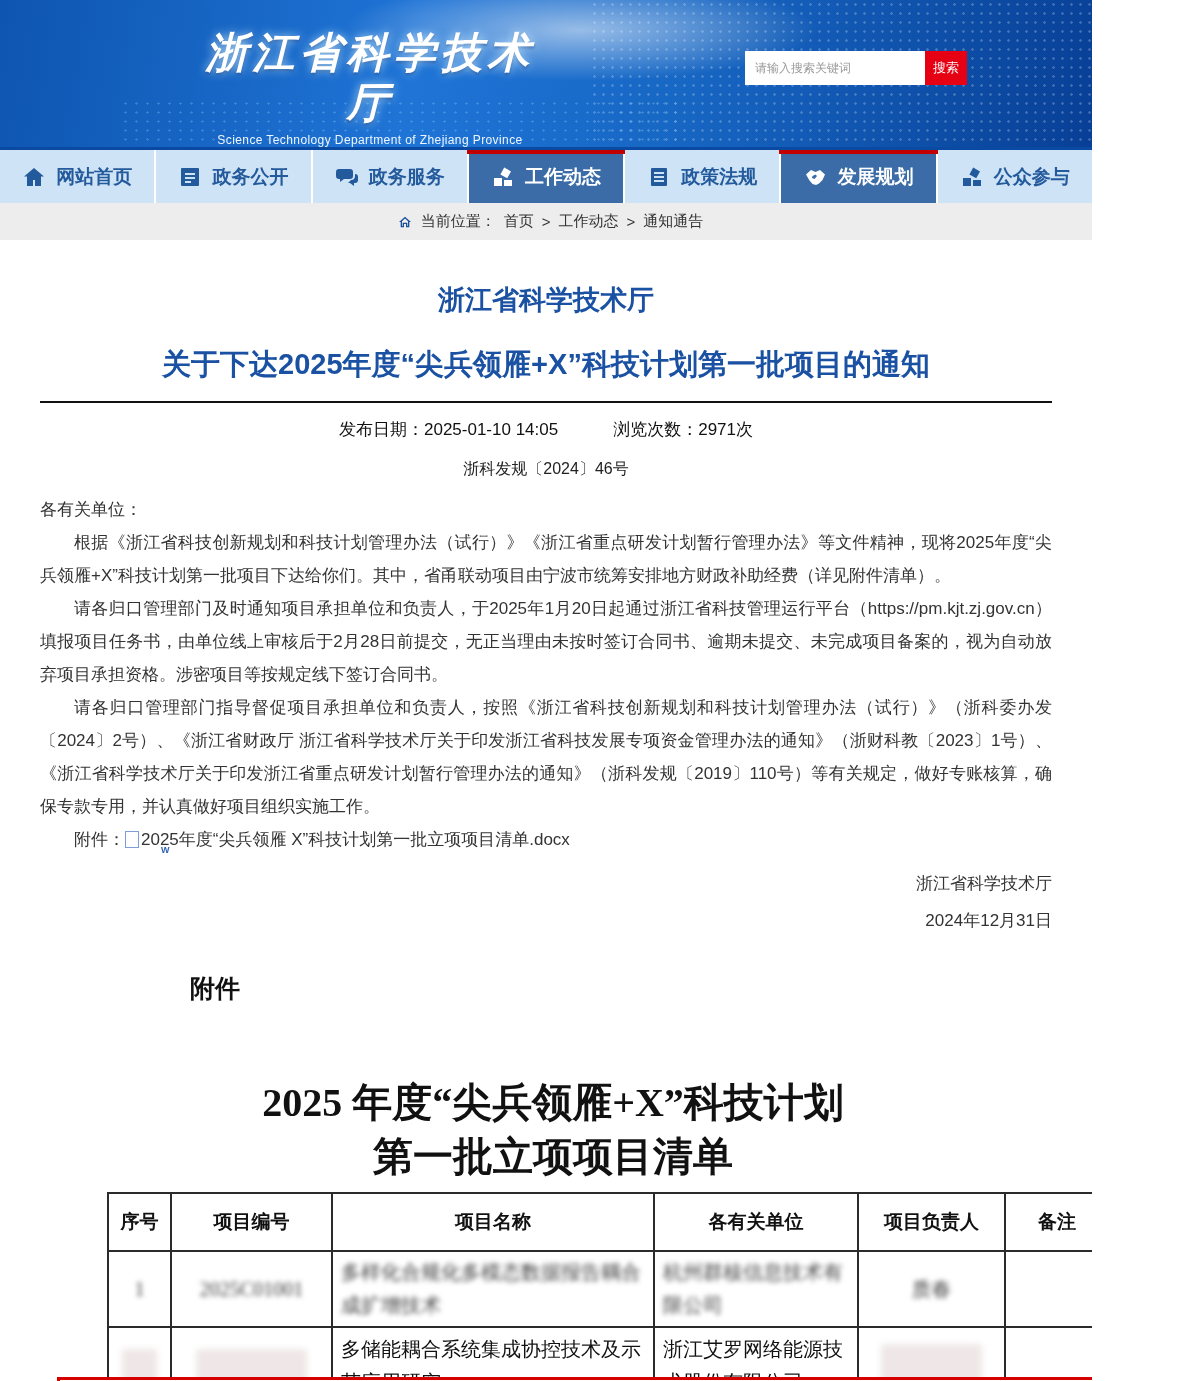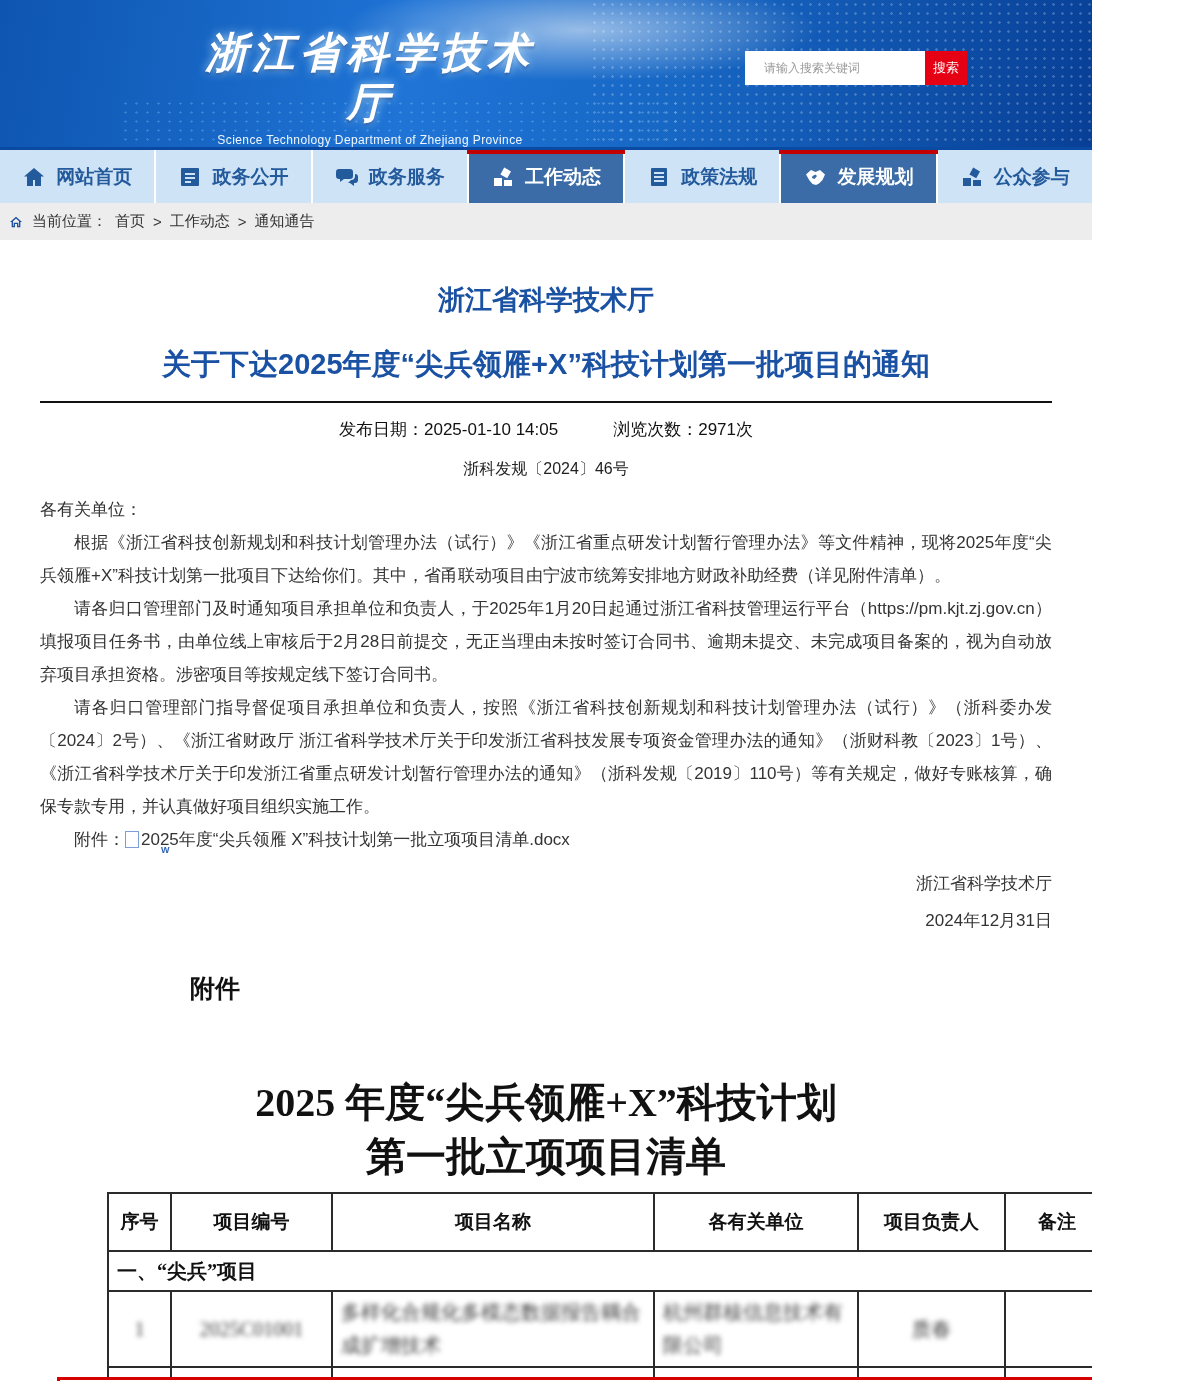--- a/index.html
+++ b/index.html
@@ -15,36 +15,36 @@
   .site-header .map-dots { position: absolute; right: 0; top: 0; width: 46%; height: 100%; opacity: .45;
     background-image: radial-gradient(rgba(255,255,255,.5) 1.1px, transparent 1.5px); background-size: 9px 9px; }
   .site-header .wave-dots { position: absolute; left: 120px; bottom: 0; width: 560px; height: 48px; opacity: .35;
     background-image: radial-gradient(rgba(140,220,255,.8) 1.1px, transparent 1.5px); background-size: 11px 9px; }
   .logo { position: absolute; left: 205px; top: 28px; width: 330px; text-align: center; }
   .logo-cn { display: block; font-size: 42px; line-height: 50px; color: #fff; font-weight: bold; font-style: italic;
     letter-spacing: 5px; text-shadow: 0 0 10px rgba(190,230,255,.95), 0 2px 3px rgba(0,40,110,.6);
     font-family: "Liberation Serif", serif; }
   .logo-en { display: block; margin-top: 5px; font-size: 12px; color: #eef6ff; letter-spacing: .4px; }
   .search-area { position: absolute; left: 745px; top: 51px; display: flex; }
-  .search-input { width: 180px; height: 34px; border: none; outline: none; padding: 0 19px; font-size: 12px; color: #be185d; }
+  .search-input { width: 180px; height: 34px; border: none; outline: none; padding: 0 10px; font-size: 12px; color: #be185d; }
   .search-input::placeholder { color: #9a9a9a; }
   .search-btn { width: 42px; height: 34px; border: none; background: #e60014; color: #fff; font-size: 13px; cursor: pointer; }
 
   
   .nav { display: flex; height: 53px; background: #cfe3f6; }
   .nav-item { flex: 1; position: relative; display: flex; align-items: center; justify-content: center; gap: 10px;
     color: #235a9c; font-size: 19px; font-weight: bold; border-right: 2px solid #fff; cursor: pointer; }
   .nav-item:last-child { border-right: none; }
   .nav-item svg { width: 24px; height: 24px; fill: currentColor; flex: 0 0 auto; }
   .nav-item.dark { background: #3b6ca7; color: #fff; }
   .nav-item.dark::before { content: ""; position: absolute; top: 0; left: -2px; right: -2px; height: 4px; background: #c30000; }
 
   
   .breadcrumb { height: 37px; background: #ededed; display: flex; align-items: center; gap: 8px;
-    padding-left: 8px; font-size: 15px; color: #333; }
+    padding-left: 8px; font-size: 15px; color: #333; justify-content: center; }
   .breadcrumb svg { width: 16px; height: 16px; fill: #1c4f9c; }
   .breadcrumb .crumb { cursor: pointer; }
   .breadcrumb .sep { color: #333; }
 
   
   .article { padding: 0 40px; }
   .title1 { margin-top: 42px; text-align: center; color: #1a51a2; font-size: 27px; font-weight: bold; }
   .title2 { margin-top: 27px; text-align: center; color: #1a51a2; font-size: 29px; font-weight: bold; }
   .rule { margin-top: 16px; border: none; border-top: 2px solid #111; }
   .meta { margin-top: 15px; text-align: center; font-size: 17px; color: #111; }
@@ -57,21 +57,21 @@
   .word-icon { display: inline-block; width: 14px; height: 17px; border: 1px solid #7d9ed6; background: #fff;
     vertical-align: -3px; margin-right: 2px; position: relative; }
   .word-icon::after { content: "W"; position: absolute; left: 1px; top: 2px; font-size: 9px; font-weight: bold; color: #2f62b8; }
   .sig-line { text-align: right; font-size: 17px; color: #333; }
   .sig-name { margin-top: 16px; }
   .sig-date { margin-top: 14px; }
 
   
   .preview { position: relative; height: 581px; margin-top: 4px; font-family: "Liberation Serif", serif; }
   .preview-label { position: absolute; left: 190px; top: 36px; font-size: 25px; font-weight: bold; color: #111; font-family: Liberation Mono, monospace; }
-  .preview-title { position: absolute; top: 140px; left: 0; width: 100%; text-align: center;
+  .preview-title { position: absolute; top: 140px; left: 7px; width: 100%; text-align: center;
     font-size: 40px; line-height: 54px; font-weight: bold; color: #111; }
   table.proj { position: absolute; left: 107px; top: 256px; width: 1001px; border-collapse: collapse;
     table-layout: fixed; color: #111; }
   table.proj th, table.proj td { border: 2px solid #2b2b2b; padding: 4px 8px; }
   table.proj th { font-size: 19px; font-weight: bold; height: 58px; text-align: center; border-radius: 10px; }
   td.section-cell { height: 40px; font-size: 19px; font-weight: bold; text-align: left; padding-left: 12px; }
   table.proj td { font-size: 20px; }
   .c-center { text-align: center; }
   .c-left { text-align: left; line-height: 33px; }
   tr.r1 td { height: 74px; }
@@ -193,23 +193,20 @@
           <col style="width:104px">
       </colgroup>
       <tbody>
           <tr>
         <th>序号</th>
         <th>项目编号</th>
         <th>项目名称</th>
         <th>各有关单位</th>
         <th>项目负责人</th>
         <th>备注</th>
-      </tr>
-      <tr>
-        <td class="section-cell" colspan="6">一、“尖兵”项目</td>
       </tr>
       <tr class="r1">
         <td class="c-center"><span class="blurred">1</span></td>
         <td class="c-center"><span class="blurred">2025C01001</span></td>
         <td class="c-left"><span class="blurred">多样化合规化多模态数据报告耦合成扩增技术</span></td>
         <td class="c-left"><span class="blurred">杭州群核信息技术有限公司</span></td>
         <td class="c-center"><span class="blurred">质春</span></td>
         <td class="c-center"><span class="blurred"></span></td>
       </tr>
       <tr class="r2">

